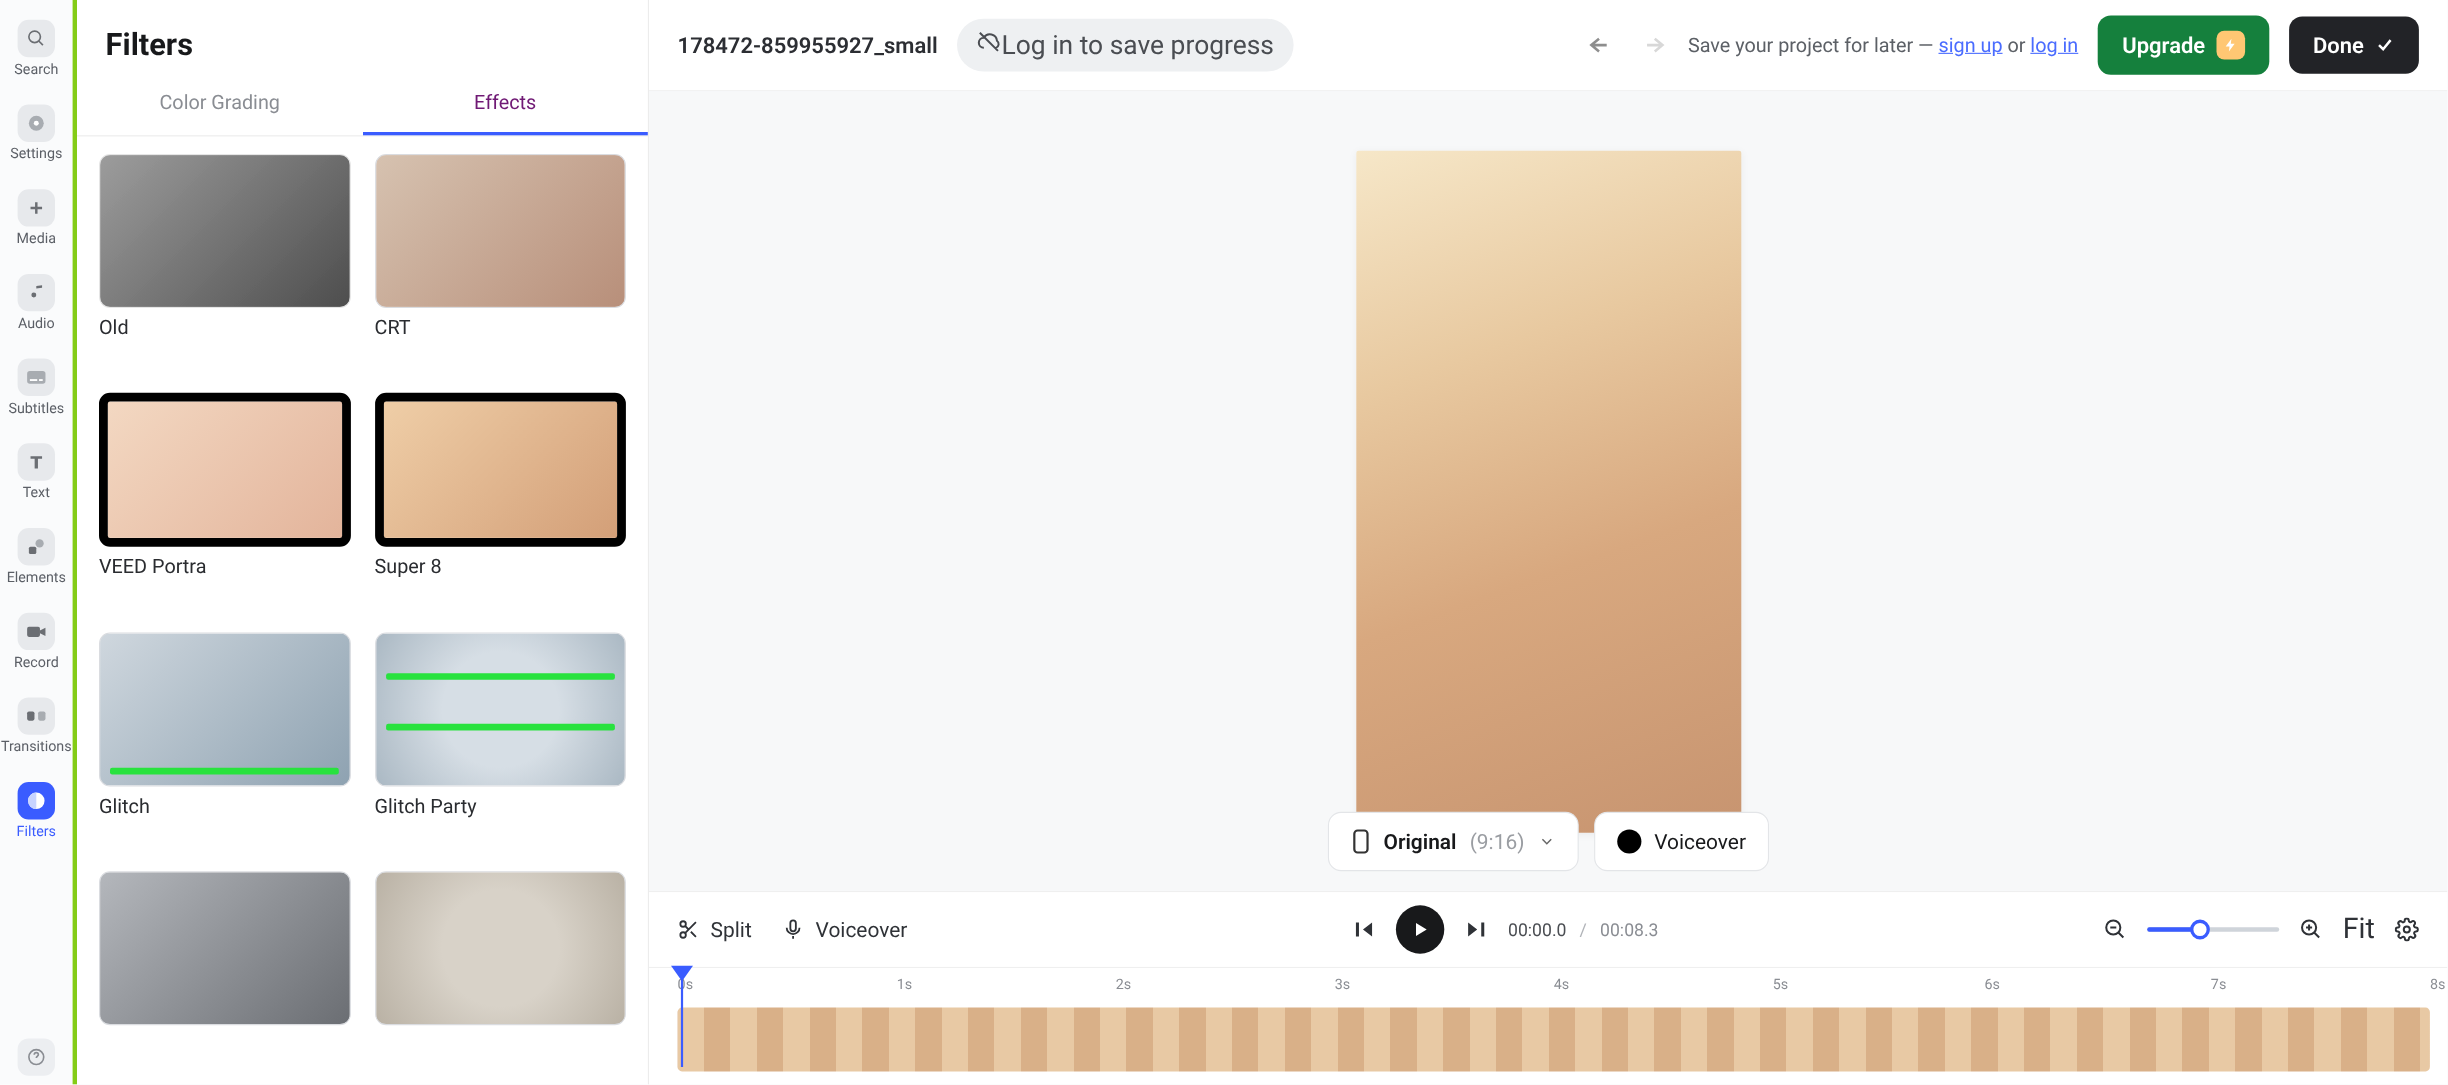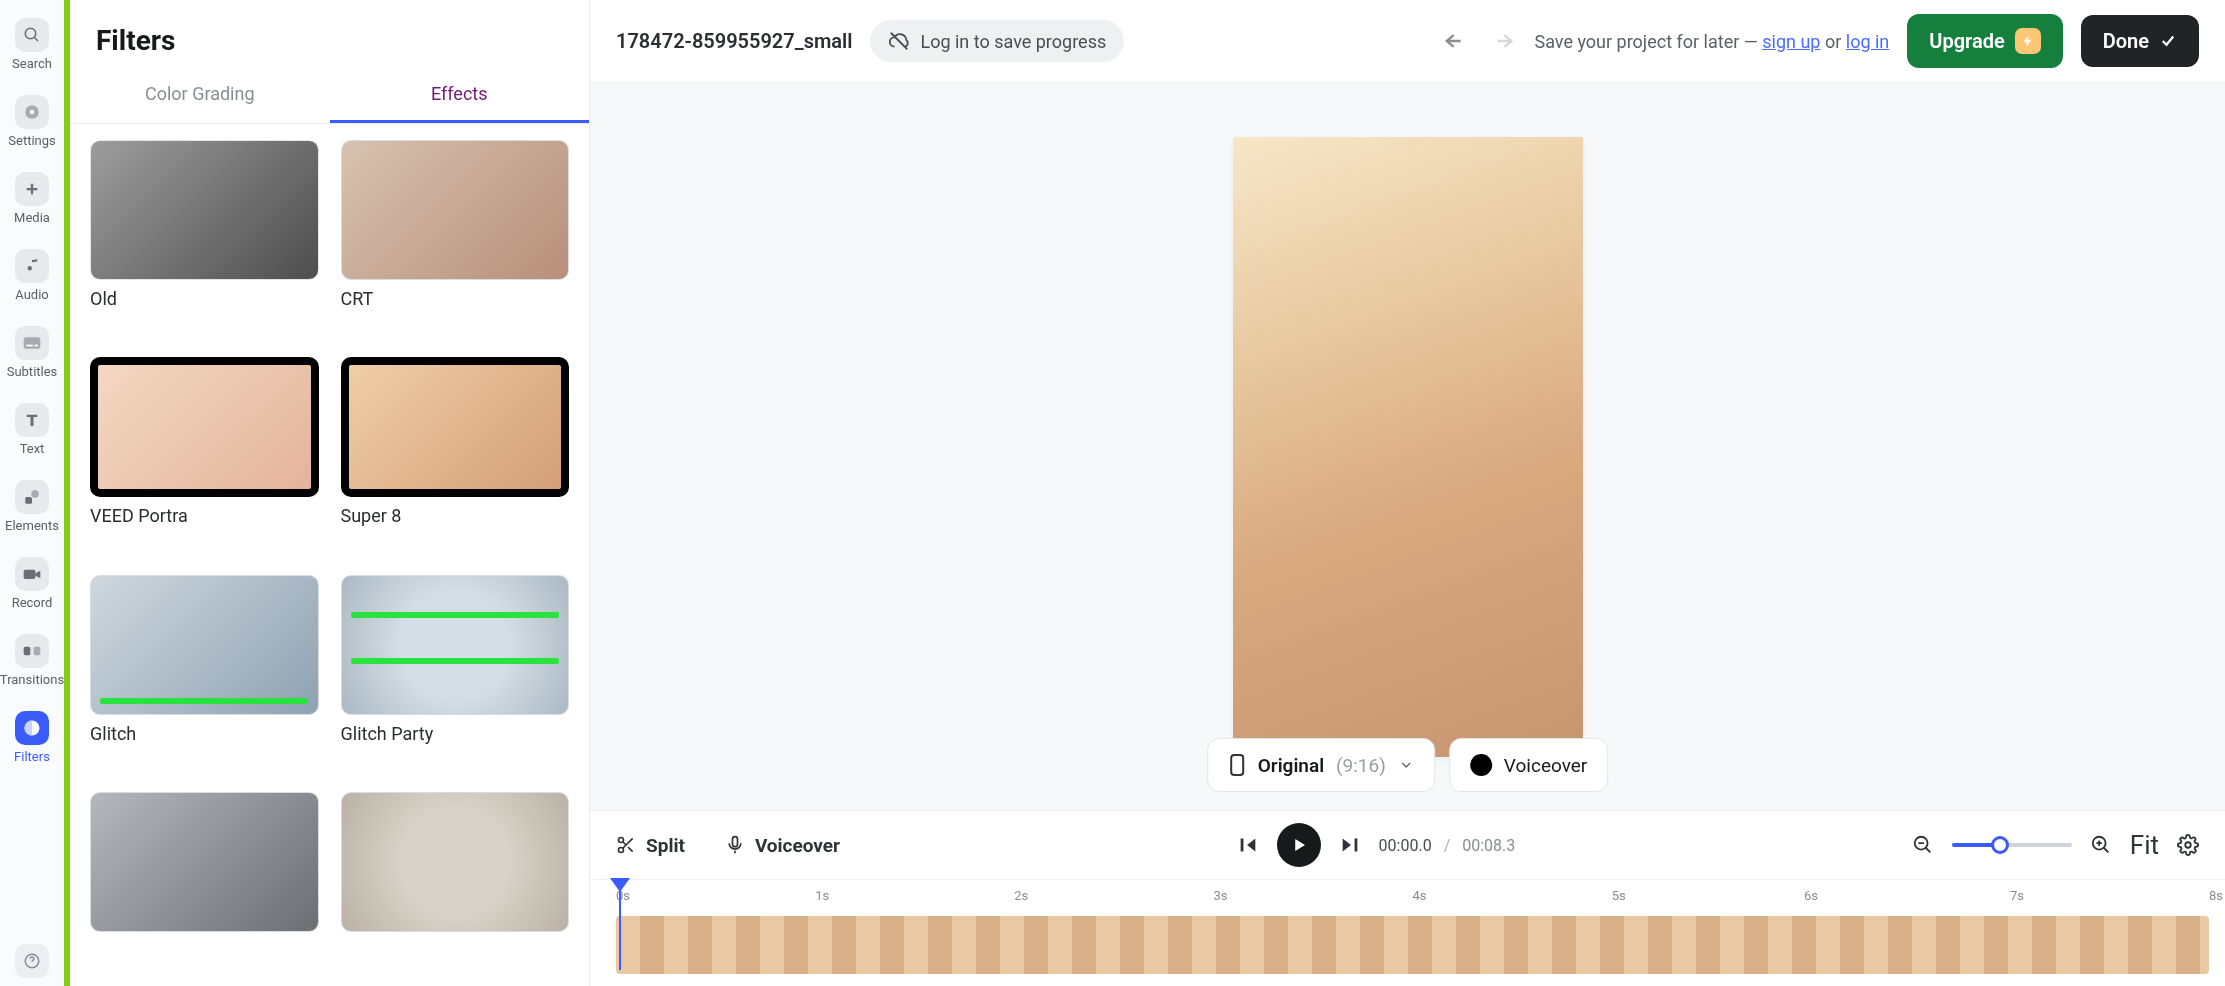--- a/index.html
+++ b/index.html
@@ -9,21 +9,21 @@
   height: 986px;
   overflow: hidden;
   background: #fff;
   color: #18191b;
   font-size: 18px;
 }
 .app { display: flex; width: 100%; height: 100%; }
 .toolrail {
   width: 70px;
   background: #fafbfc;
-  border-right: 6px solid #84cc16;
+  border-right: 4px solid #84cc16;
   display: flex;
   flex-direction: column;
   align-items: center;
   padding-top: 10px;
   gap: 8px;
 }
 .toolrail .tool {
   display: flex;
   flex-direction: column;
   align-items: center;
@@ -115,23 +115,23 @@
 .topbar {
   display: flex;
   align-items: center;
   padding: 14px 26px;
   gap: 18px;
   background: #fff;
   border-bottom: 1px solid #efefef;
 }
 .project-name { font-size: 20px; font-weight: 600; color: #2c2e33; }
 .pill-btn {
-  display: inline-flex; align-items: flex-end; gap: 10px;
+  display: inline-flex; align-items: flex-start; 
   background: #eef0f2; color: #4a4d52; border-radius: 999px;
-  padding: 10px 18px; font-size: 18px; cursor: pointer;
+  padding: 10px 18px; font-size: 24px; cursor: pointer;
 }
 .topbar .grow { flex: 1; }
 .undo-redo { display: flex; gap: 18px; align-items: center; }
 .undo-redo svg { opacity: .55; }
 .save-text { font-size: 18px; color: #5c6066; }
 .save-text a { color: #4a6cff; text-decoration: underline; cursor: pointer; }
 .btn {
   display: inline-flex; align-items: center; gap: 10px;
   border-radius: 12px; padding: 14px 22px; font-size: 20px; font-weight: 600;
   cursor: pointer;
@@ -165,21 +165,21 @@
   padding: 14px 20px; display: flex; align-items: center; gap: 12px;
   font-size: 19px; cursor: pointer;
 }
 .aspect-bar .chip .ratio { color: #9a9da2; }
 .aspect-bar .chip .swatch { width: 22px; height: 22px; border-radius: 50%; background: #000; }
 .controls-row {
   display: flex; align-items: center; gap: 22px;
   background: #fff; border-top: 1px solid #efefef;
   padding: 12px 26px;
 }
-.controls-row .left { display: flex; gap: 40px; align-items: flex-start; font-weight: bold; }
+.controls-row .left { display: flex; gap: 28px; align-items: flex-start; }
 .ctrlbtn { display: inline-flex; align-items: center; gap: 10px; font-size: 19px; color: #2f3237; cursor: pointer; }
 .controls-row .center { flex: 1; display: flex; align-items: center; justify-content: center; gap: 18px; }
 .playbtn {
   width: 44px; height: 44px; border-radius: 50%; background: #18191b;
   display:flex;align-items:center;justify-content:center; cursor: pointer;
 }
 .timecode { font-size: 16px; color: #4a4d52; display: flex; gap: 12px; align-items: center; }
 .timecode .sep { color: #b0b3b8; }
 .controls-row .right { display: flex; align-items: center; gap: 18px; }
 .zoom-slider { width: 120px; height: 4px; background: #cfd4da; border-radius: 2px; position: relative; }

